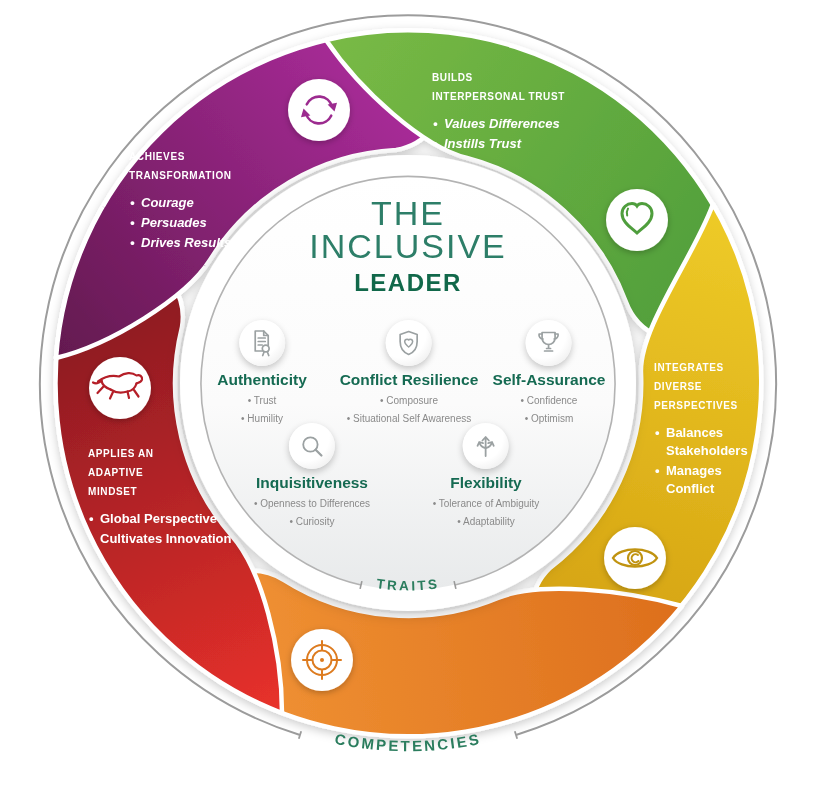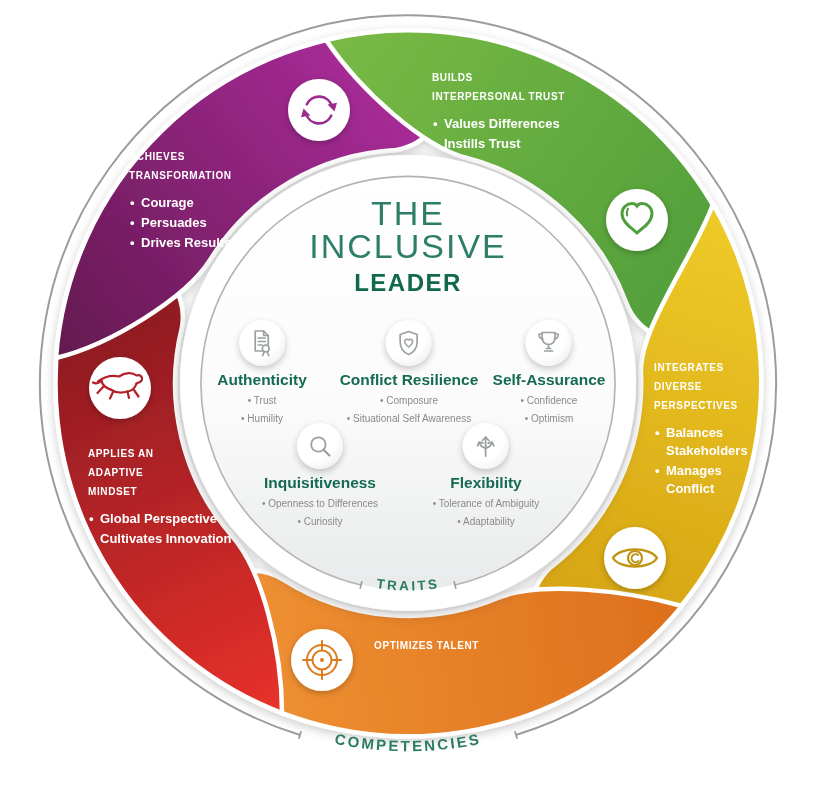--- a/index.html
+++ b/index.html
@@ -7,21 +7,21 @@
          font-family:"Liberation Sans",sans-serif;background:#fff;}
   .stage svg.ring{position:absolute;left:0;top:0;}
 
   
   .seg-block{position:absolute;color:#fff;}
   .seg-head{font-size:10px;font-weight:bold;line-height:19px;letter-spacing:.6px;white-space:nowrap;}
   .seg-bullets{margin-top:9px;}
   .seg-bullet{position:relative;font-size:13px;font-weight:600;line-height:18px;
               padding-left:12px;margin-bottom:2px;}
   .seg-bullet::before{content:"•";position:absolute;left:1px;top:0;}
-  .nowrap{white-space:nowrap;}
+  .nowrap{white-space:nowrap;font-style:italic;}
 
   
   .title-block{position:absolute;left:258px;top:197px;width:300px;text-align:center;}
   .title-line{font-size:34px;line-height:33px;letter-spacing:2px;color:#2d7e68;font-weight:400;}
   .title-leader{font-size:24px;line-height:36px;letter-spacing:1.5px;color:#11684a;font-weight:bold;margin-top:2px;}
 
   
   .trait-block{position:absolute;display:flex;flex-direction:column;align-items:center;
                transform:translateX(-50%);}
   .trait-icon-circle{width:46px;height:46px;border-radius:50%;
@@ -174,23 +174,20 @@
       <div>DIVERSE</div>
       <div>PERSPECTIVES</div>
     </div>
     <div class="seg-bullets" style="width:104px;">
       <div class="seg-bullet">Balances Stakeholders</div>
       <div class="seg-bullet">Manages Conflict</div>
     </div>
   </div>
 
   <div class="seg-block" style="left:374px;top:636px;">
-    <div class="seg-head">
-      <div>OPTIMIZES TALENT</div>
-    </div>
   </div>
 
   <div class="seg-block" style="left:88px;top:444px;">
     <div class="seg-head">
       <div>APPLIES AN</div>
       <div>ADAPTIVE</div>
       <div>MINDSET</div>
     </div>
     <div class="seg-bullets" style="width:152px;">
       <div class="seg-bullet">Global Perspective</div>
@@ -250,21 +247,21 @@
         <path d="M23,24.5 V28 M21,28.5 h4 M19,31 h8"></path>
       </svg>
     </div>
     <div class="trait-head">Self-Assurance</div>
     <div class="trait-bullets">
       <div class="trait-bullet">Confidence</div>
       <div class="trait-bullet">Optimism</div>
     </div>
   </div>
 
-  <div class="trait-block" style="left:320px;top:423px;">
+  <div class="trait-block" style="left:312px;top:423px;">
     <div class="trait-icon-circle">
       <svg width="46" height="46" viewBox="0 0 46 46" fill="none" stroke="#9ba1a2" stroke-width="1.8" stroke-linecap="round">
         <circle cx="21.5" cy="21.5" r="7.2"></circle>
         <line x1="26.7" y1="26.7" x2="32.5" y2="32.5" stroke-width="2.3"></line>
       </svg>
     </div>
     <div class="trait-head">Inquisitiveness</div>
     <div class="trait-bullets">
       <div class="trait-bullet">Openness to Differences</div>
       <div class="trait-bullet">Curiosity</div>

